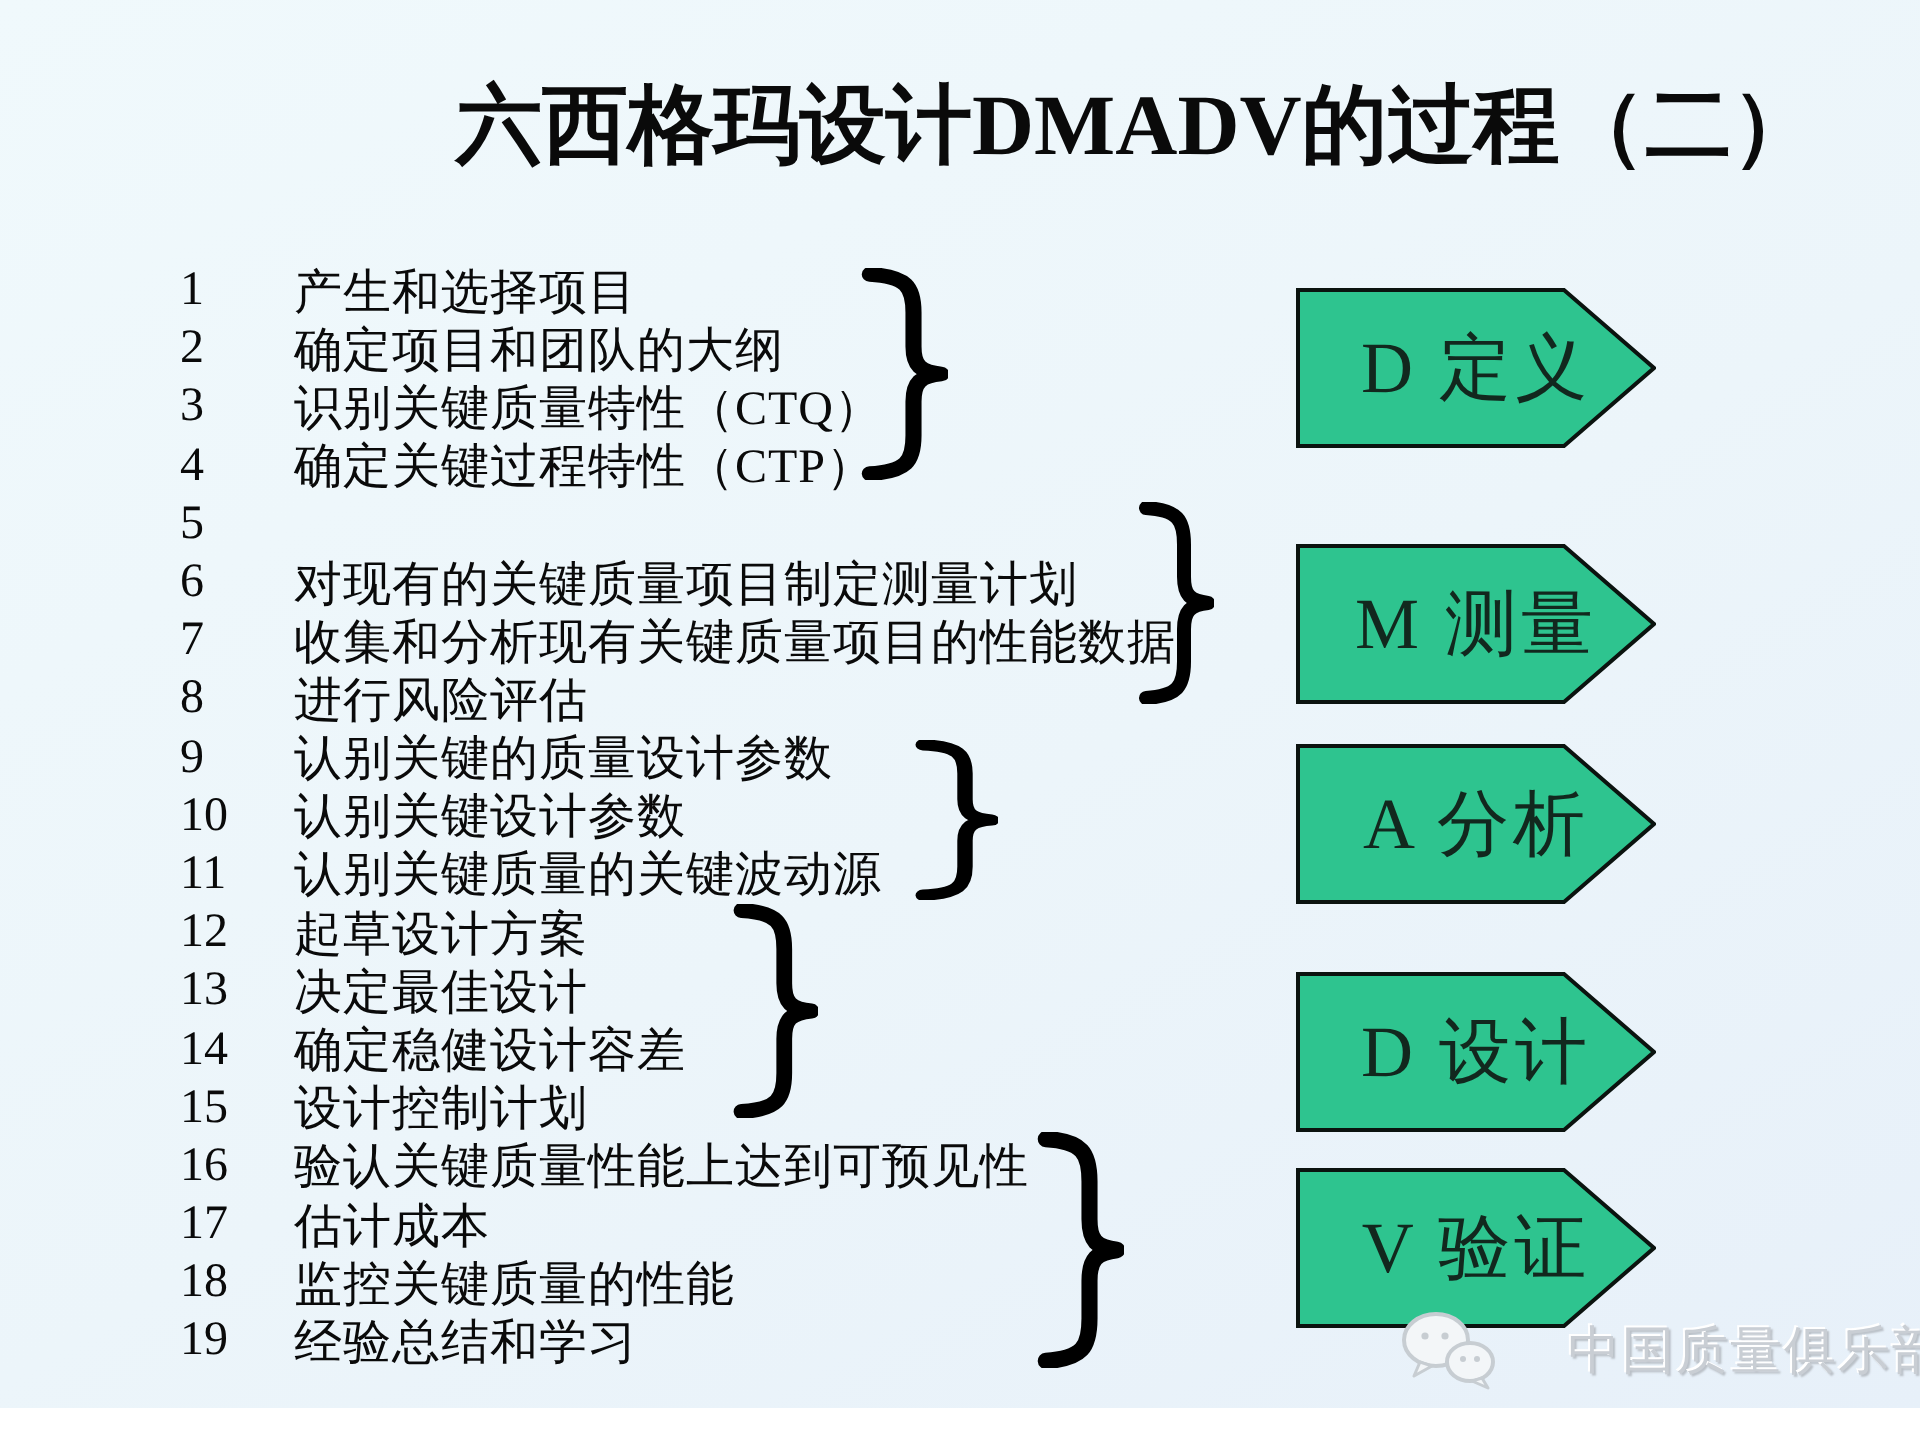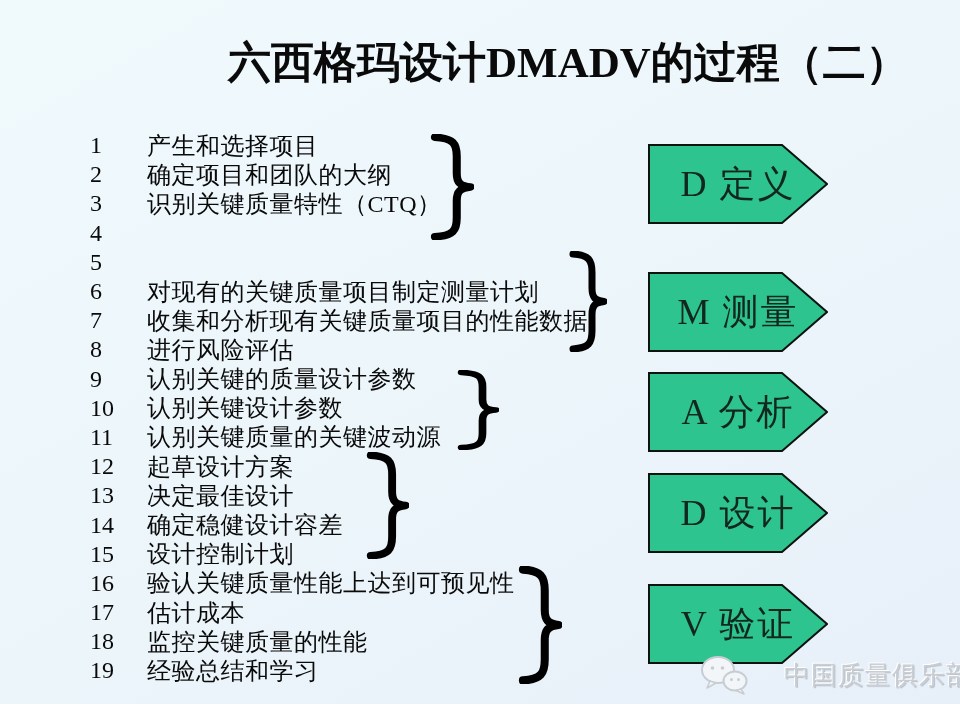--- a/index.html
+++ b/index.html
@@ -28,21 +28,21 @@
   .brace svg{display:block;width:100%;height:100%;}
   .phase{
     position:absolute;left:648px;width:180px;height:80px;
   }
   .phase svg.shape{position:absolute;left:0;top:0;width:180px;height:80px;}
   .phase .label{
     position:absolute;left:0;top:0;width:180px;height:80px;
     display:flex;align-items:center;justify-content:center;
     font-size:36px;color:#12281e;letter-spacing:2px;white-space:nowrap;
   }
-  .p1{top:144px;} .p2{top:272px;} .p3{top:372px;} .p4{top:473px;padding-left:48px;} .p5{top:584px;padding-left:43px;}
+  .p1{top:144px;} .p2{top:272px;} .p3{top:372px;} .p4{top:486px;padding-left:48px;} .p5{top:584px;padding-left:43px;}
   .b1{left:428px;top:134px;width:46px;height:106px;}
   .b2{left:567px;top:251px;width:40px;height:101px;}
   .b3{left:455px;top:370px;width:44px;height:80px;}
   .b4{left:364px;top:452px;width:45px;height:107px;}
   .b5{left:516px;top:566px;width:46px;height:118px;}
   .watermark{
     position:absolute;left:700px;top:650px;height:50px;
     display:flex;align-items:center;gap:28px;
   }
   .watermark .wm-text{
@@ -66,20 +66,21 @@
     <div class="step">
         <span class="num">2</span>
         <span>确定项目和团队的大纲</span>
       </div>
     <div class="step">
         <span class="num">3</span>
         <span>识别关键质量特性（CTQ）</span>
       </div>
     <div class="step">
         <span class="num">4</span>
+        <span>确定关键过程特性（CTP）</span>
       </div>
     <div class="step">
         <span class="num">5</span>
       </div>
     <div class="step">
         <span class="num">6</span>
         <span>对现有的关键质量项目制定测量计划</span>
       </div>
     <div class="step">
         <span class="num">7</span>

